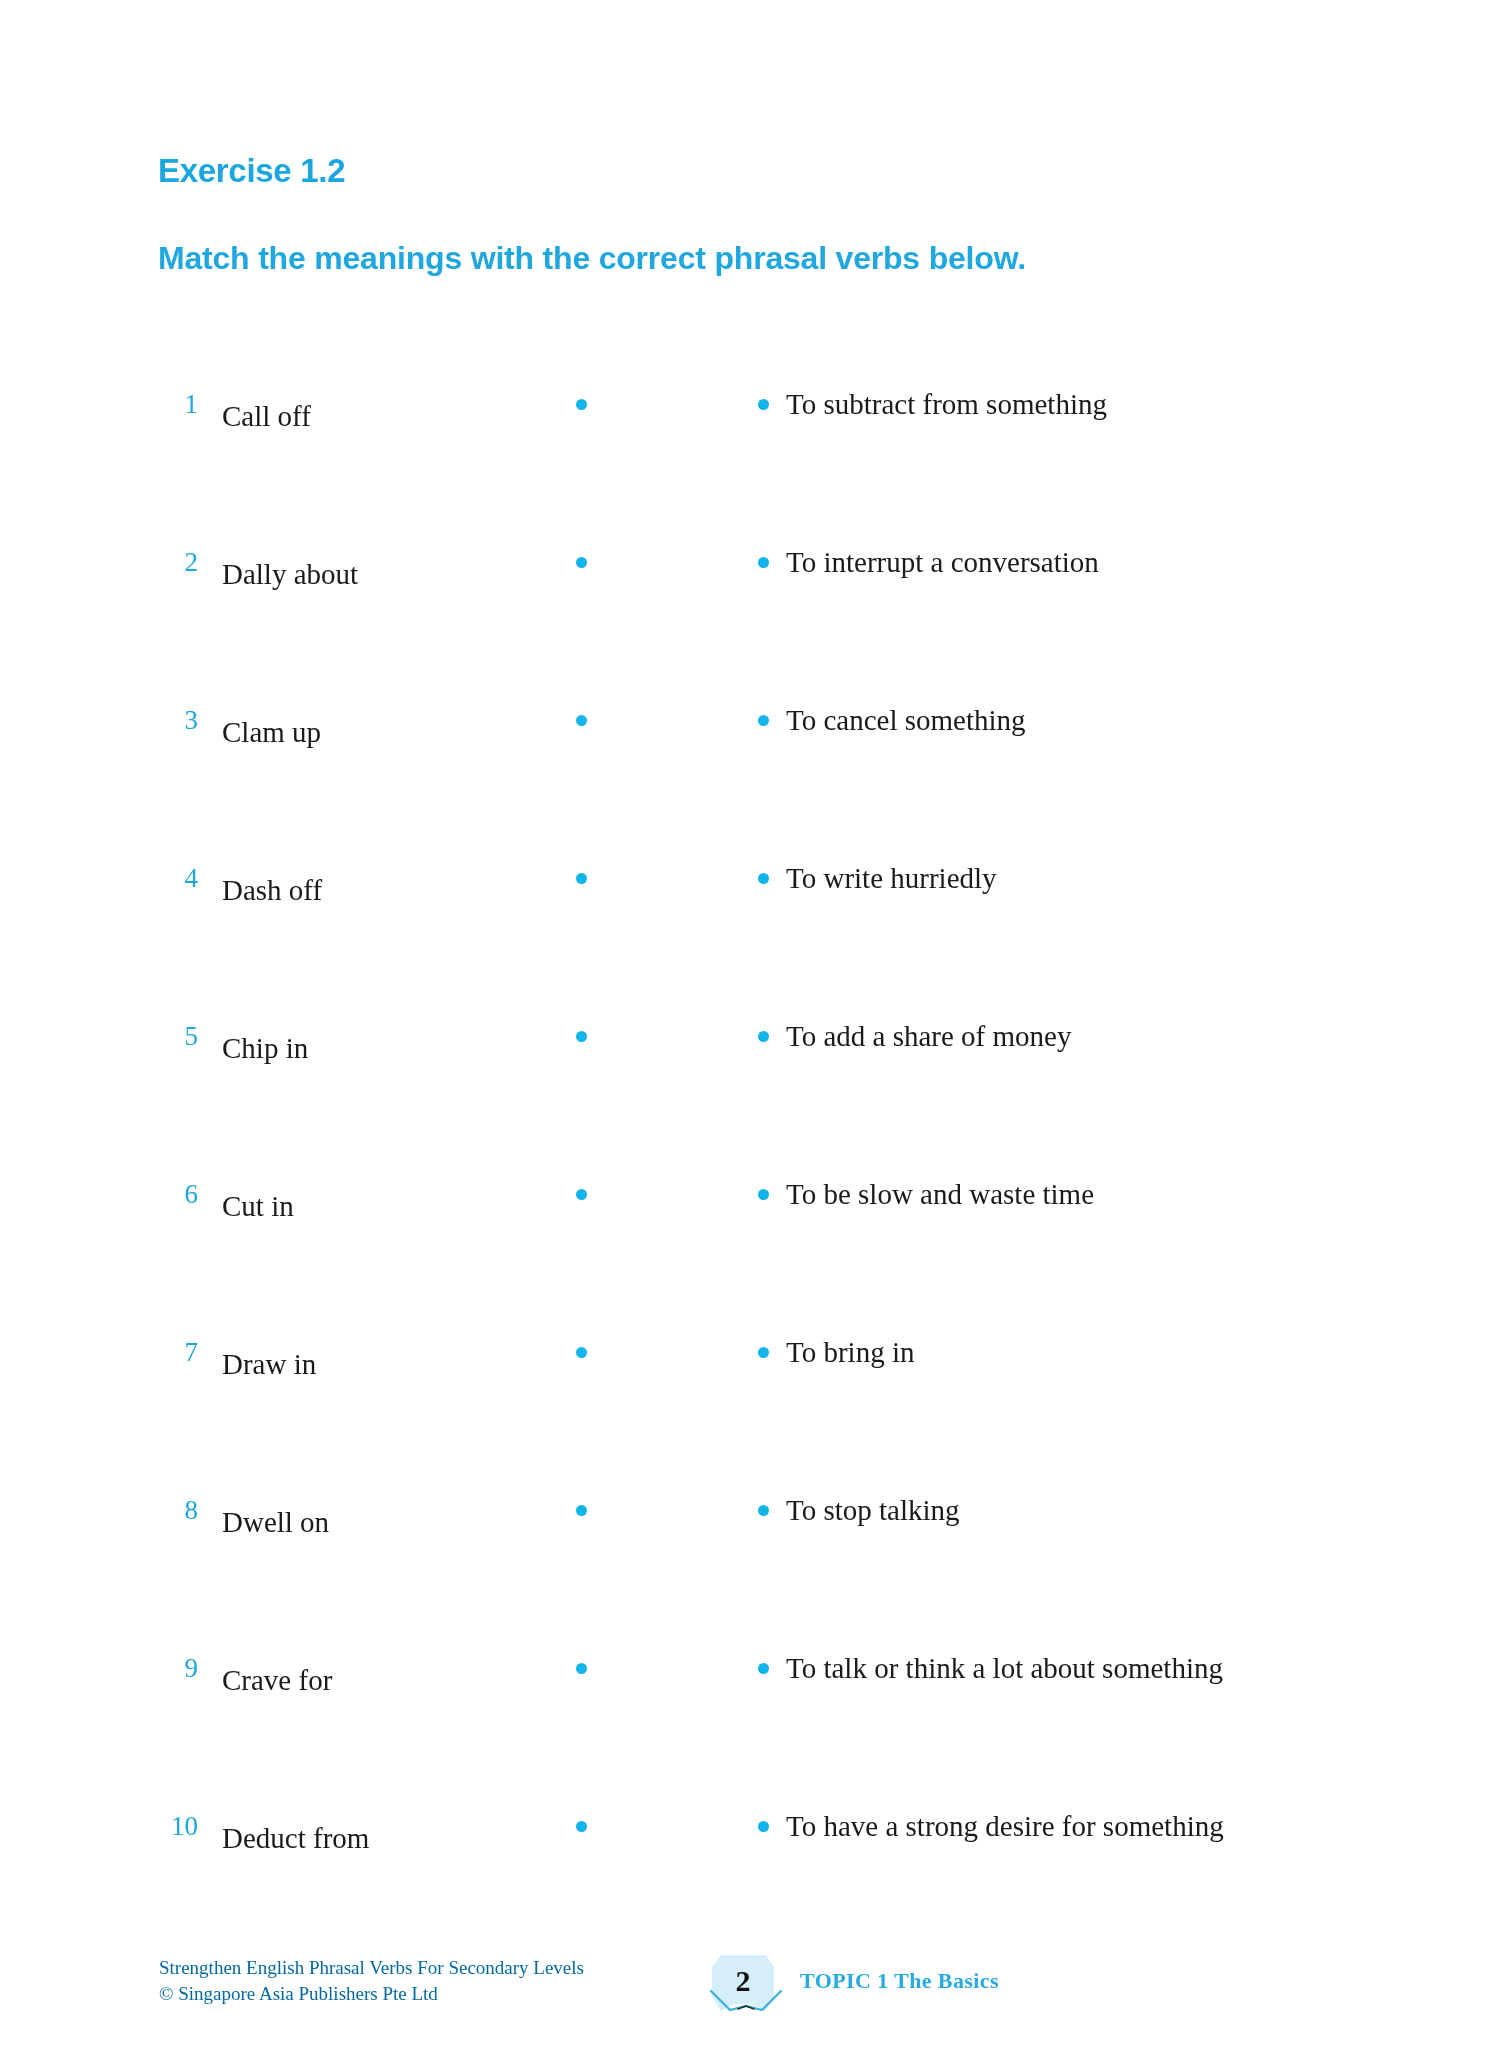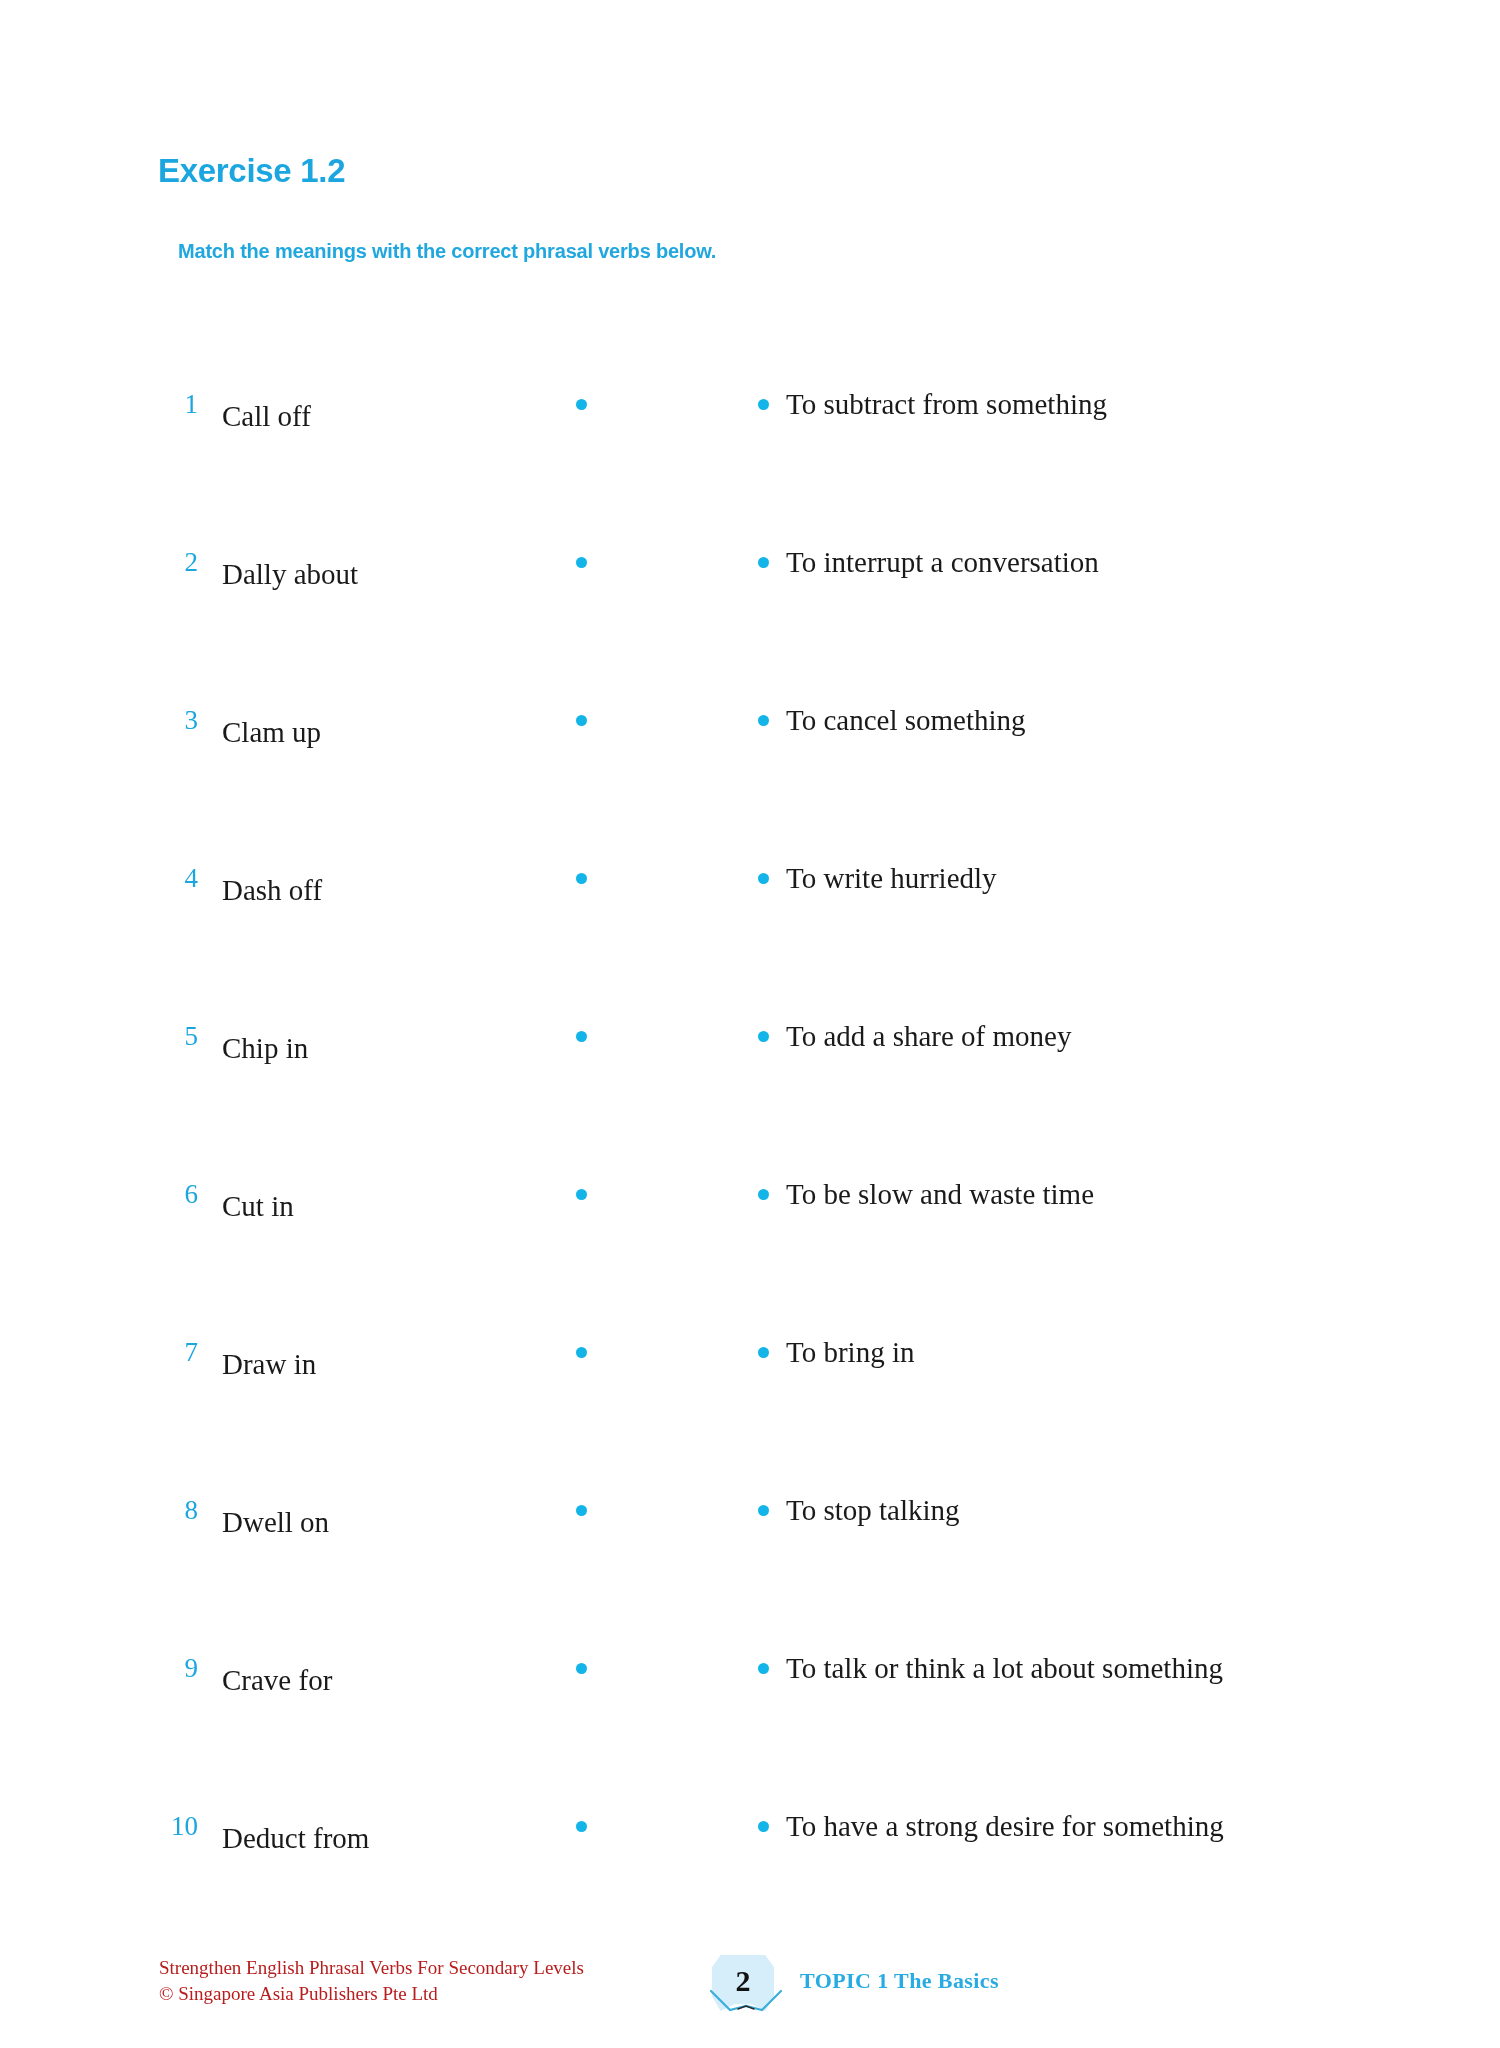--- a/index.html
+++ b/index.html
@@ -36,25 +36,24 @@
     color: #1BA6E0;
     white-space: nowrap;
   }
 
   .instruction {
     position: absolute;
     left: 158px;
     top: 240px;
     font-family: "Liberation Sans", sans-serif;
     font-weight: bold;
-    font-size: 20px;
+    font-size: 32px;
     letter-spacing: -0.2px;
     color: #21A7DF;
     white-space: nowrap;
-    margin-left: 20px;
   }
 
   
   .match-list {
     position: absolute;
     left: 0;
     top: 384px;
     width: 1500px;
   }
 
@@ -142,21 +141,21 @@
     height: 90px;
   }
 
   .footer-credit {
     position: absolute;
     left: 159px;
     top: 0;
     font-family: "Liberation Serif", serif;
     font-size: 19px;
     line-height: 26px;
-    color: #b91c1c;
+    color: #0369a1;
     white-space: nowrap;
   }
 
   .footer-topic {
     position: absolute;
     left: 712px;
     top: 0px;
     height: 72px;
   }
 

